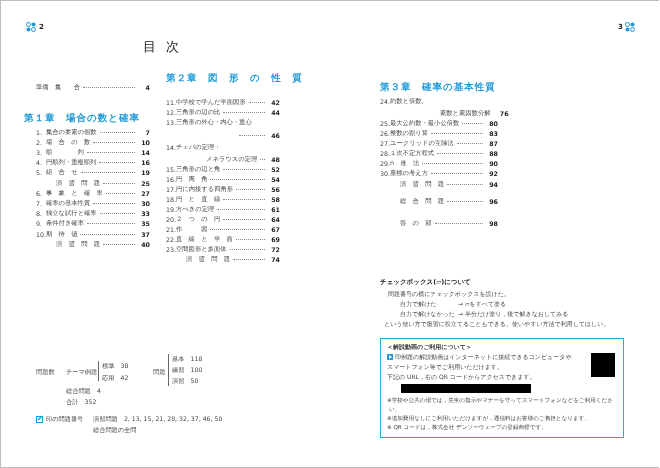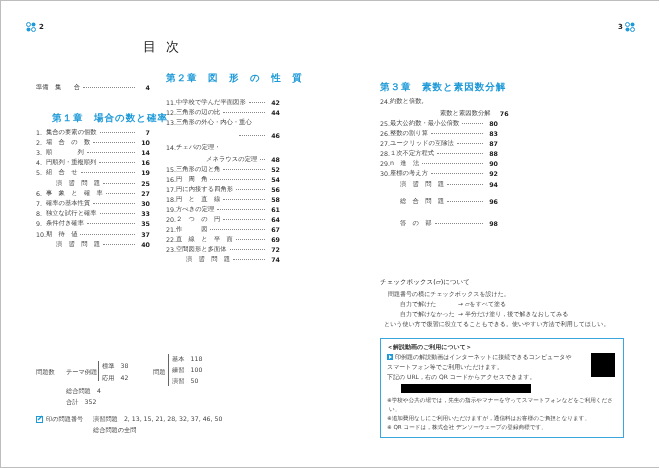--- a/index.html
+++ b/index.html
@@ -17,21 +17,21 @@
   .logo { width: 10px; height: 10px; }
   .title { font-size: 13px; letter-spacing: 10px; color: #222; }
   .chap { font-size: 9.5px; font-weight: bold; color: #1e9ad8; letter-spacing: 1px; white-space: nowrap; }
   .row { position: absolute; display: flex; align-items: center; font-size: 6.3px; color: #444; height: 10px; white-space: nowrap; }
   .row .num { width: 10px; flex: none; }
   .row .lbl { flex: none; }
   .row .dots { flex: 1; border-bottom: 1px dotted #888; margin: 0 3px; height: 0; align-self: center; }
   .row .pg { font-weight: bold; color: #222; width: 12px; text-align: right; flex: none; }
   .stat { font-size: 6.2px; color: #444; position: absolute; white-space: nowrap; }
   .bracket { position: absolute; border-left: 1px solid #666; }
-  .note-title { font-size: 6.5px; font-weight: normal; color: #222; }
+  .note-title { font-size: 6.5px; font-weight: bold; color: #222; }
   .note { font-size: 6px; color: #444; position: absolute; white-space: nowrap; }
   .box {
     position: absolute; left: 380px; top: 338px; width: 242px; height: 98px;
     border: 1.5px solid #3aa6e0; background: #fff;
   }
   .redact { position: absolute; background: #000; }
   .play { display: inline-block; width: 6px; height: 6px; background: #1e9ad8; margin-right: 2px; vertical-align: middle; position: relative; }
   .play::after { content: ""; position: absolute; left: 2px; top: 1px; border-left: 3px solid #fff; border-top: 2px solid transparent; border-bottom: 2px solid transparent; }
 </style>
 </head>
@@ -56,21 +56,21 @@
 </svg>
 
 <div class="abs title" style="left:143px;top:38px">目次</div>
 
 <div class="row" style="left:36px;top:82px;width:114px">
   <span class="lbl">準備　集　　合</span>
   <span class="dots"></span>
   <span class="pg">4</span>
 </div>
 
-<div class="abs chap" style="left:52px;top:112px">第１章　場合の数と確率</div>
+<div class="abs chap" style="left:24px;top:112px">第１章　場合の数と確率</div>
 <div id="ch1">
     <div class="row" style="left: 36px; top: 127px; width: 114px;">
       <span class="num">1.</span>
       <span class="lbl" style="margin-left:0px">集合の要素の個数</span>
       <span class="dots"></span>
       <span class="pg">7</span>
     </div>
     <div class="row" style="left: 36px; top: 137.2px; width: 114px;">
       <span class="num">2.</span>
       <span class="lbl" style="margin-left:0px">場　合　の　数</span>
@@ -230,21 +230,21 @@
       <span class="pg">72</span>
     </div>
     <div class="row" style="left: 166px; top: 254px; width: 114px;">
       <span class="num"></span>
       <span class="lbl" style="margin-left:10px">演　習　問　題</span>
       <span class="dots"></span>
       <span class="pg">74</span>
     </div>
   </div>
 
-<div class="abs chap" style="left:380px;top:81px">第３章　素数と素因数分解</div>
+<div class="abs chap" style="left:380px;top:81px">第３章　確率の基本性質</div>
 <div id="ch3">
     <div class="row" style="left: 380px; top: 96px; width: 118px;">
       <span class="num">24.</span>
       <span class="lbl" style="margin-left:0px">約数と倍数,</span>
       <span class="pg"></span>
     </div>
     <div class="row" style="left: 380px; top: 108px; width: 118px;">
       <span class="num"></span>
       <span class="lbl" style="margin-left: 50px;">素数と素因数分解</span>
       <span class="dots"></span>

